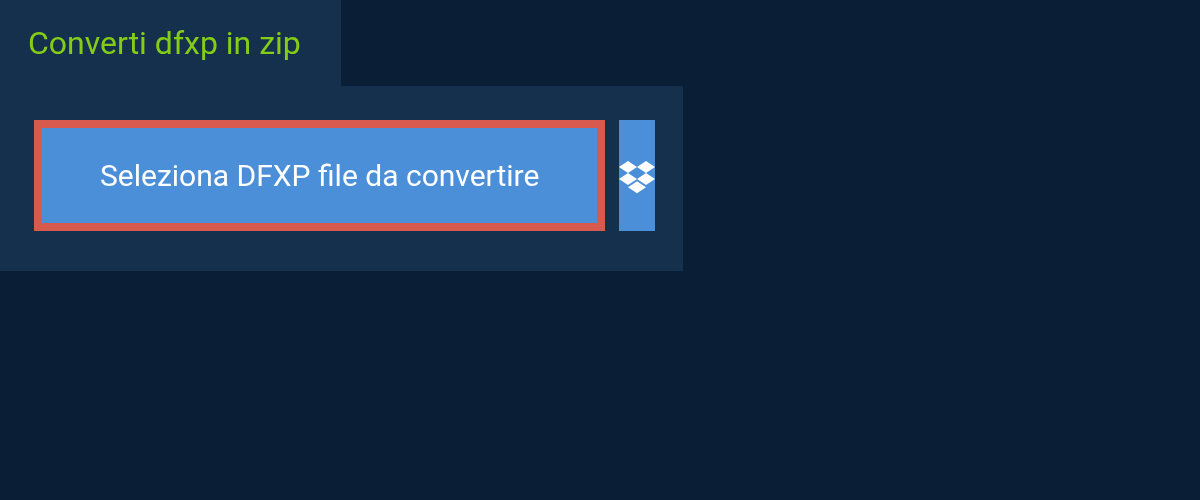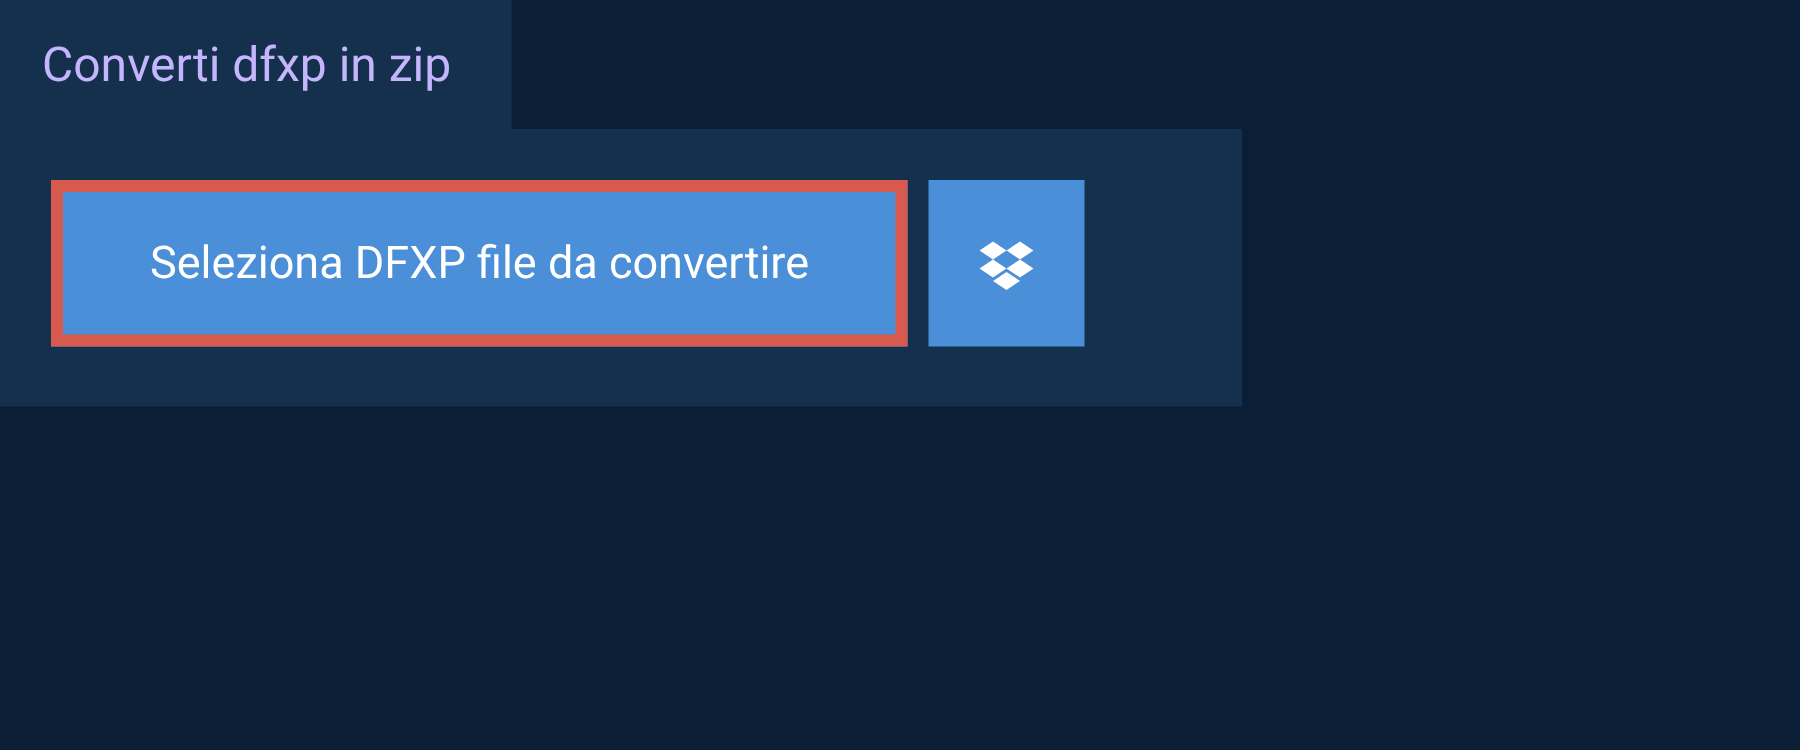--- a/index.html
+++ b/index.html
@@ -7,30 +7,30 @@
       width: 1200px;
       height: 500px;
       background: #0a1e35;
       font-family: -apple-system, BlinkMacSystemFont, "Segoe UI", Roboto, sans-serif;
       overflow: hidden;
     }
     .tab-header {
       background: #14304d;
       display: inline-block;
       padding: 24px 40px 24px 28px;
-      color: #c4b5fd;
+      color: #84cc16;
       font-size: 32px;
       font-weight: 400;
     }
     .main-area {
       background: #14304d;
       padding: 34px 34px 40px 34px;
       display: flex;
       gap: 14px;
-      width: 828px;
+      width: 683px;
     }
     .select-button {
       background: #4a8fd8;
       border: 8px solid #d85a4f;
       color: #ffffff;
       font-size: 30px;
       font-weight: 400;
       padding: 30px 58px;
       cursor: pointer;
       display: flex;

